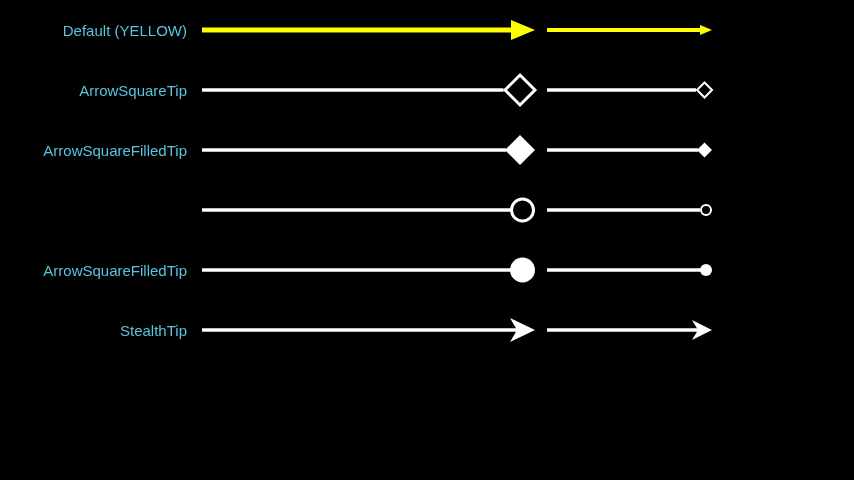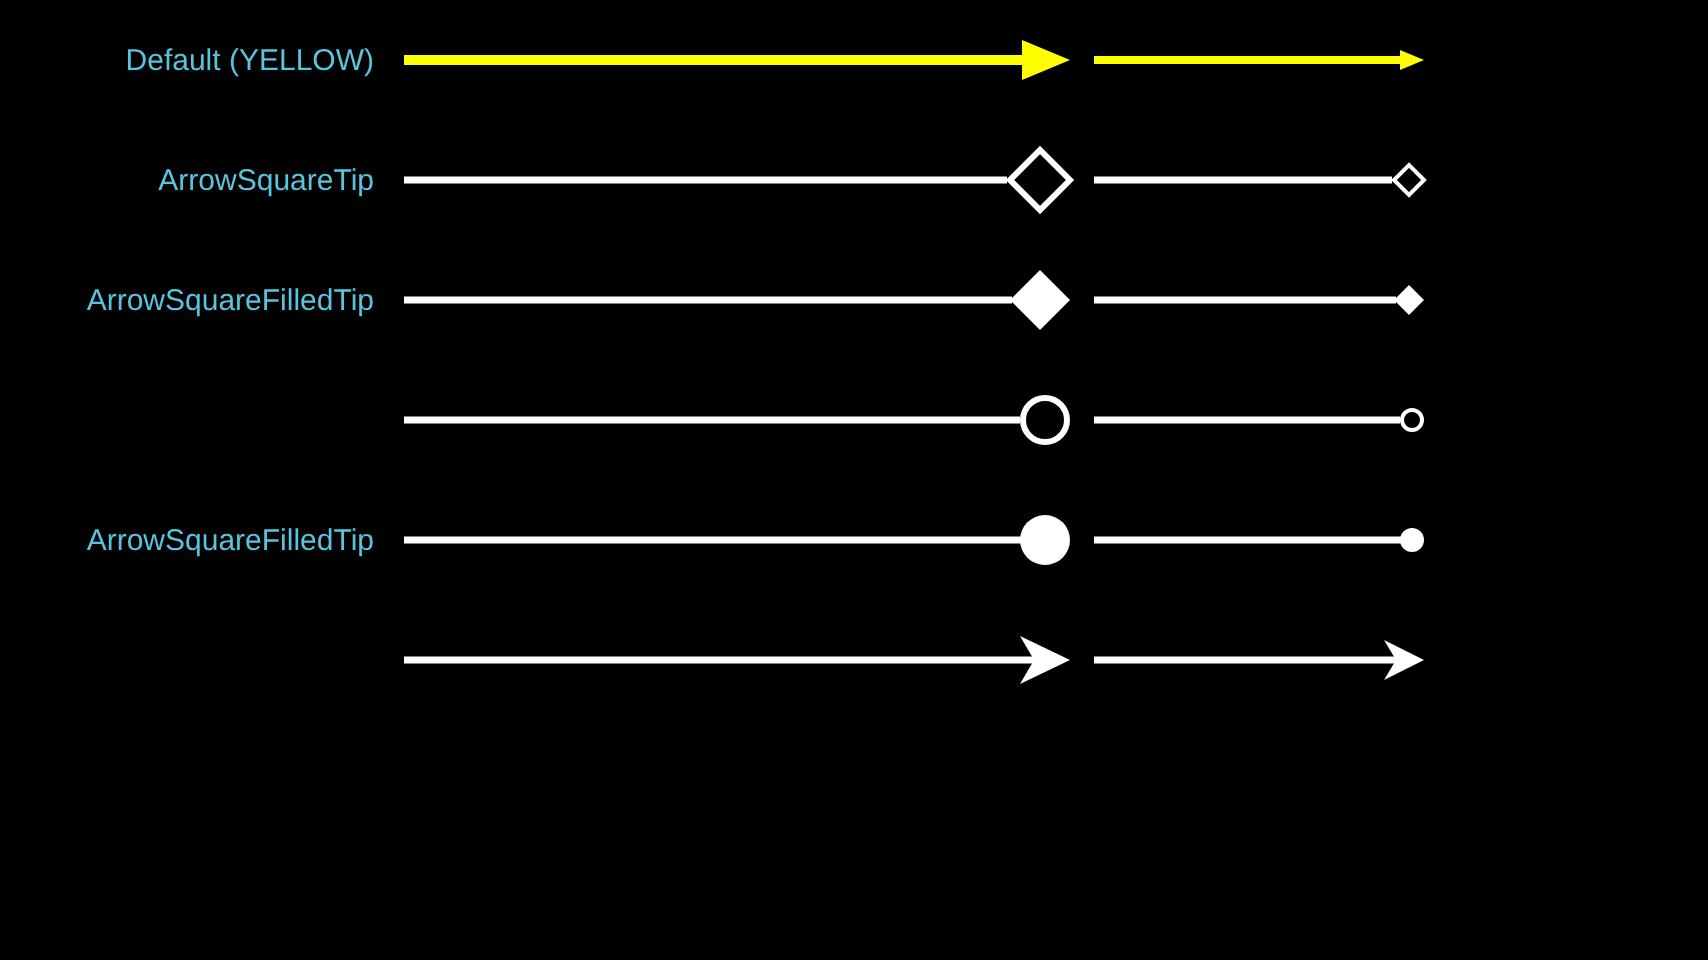--- a/index.html
+++ b/index.html
@@ -73,20 +73,21 @@
     <div class="row">
       <div class="label">ArrowSquareFilledTip</div>
       <svg width="520" height="60" viewBox="0 0 520 60" class="arrows">
         <circle cx="320.5" cy="30" r="12.5" fill="#ffffff"></circle>
         <line x1="0" y1="30" x2="309" y2="30" stroke="#ffffff" stroke-width="3.5" stroke-linecap="butt"></line>
         <circle cx="504" cy="30" r="6" fill="#ffffff"></circle>
         <line x1="345" y1="30" x2="499" y2="30" stroke="#ffffff" stroke-width="3.5" stroke-linecap="butt"></line>
       </svg>
     </div>
     <div class="row">
+      <div class="label">StealthTip</div>
       <svg width="520" height="60" viewBox="0 0 520 60" class="arrows">
         <polygon points="333,30 308,18 315,30 308,42" fill="#ffffff"></polygon>
         <line x1="0" y1="30" x2="315" y2="30" stroke="#ffffff" stroke-width="3.5" stroke-linecap="butt"></line>
         <polygon points="510,30 490,20 496,30 490,40" fill="#ffffff"></polygon>
         <line x1="345" y1="30" x2="496" y2="30" stroke="#ffffff" stroke-width="3.5" stroke-linecap="butt"></line>
       </svg>
     </div>
   </div>
 
 </body></html>

